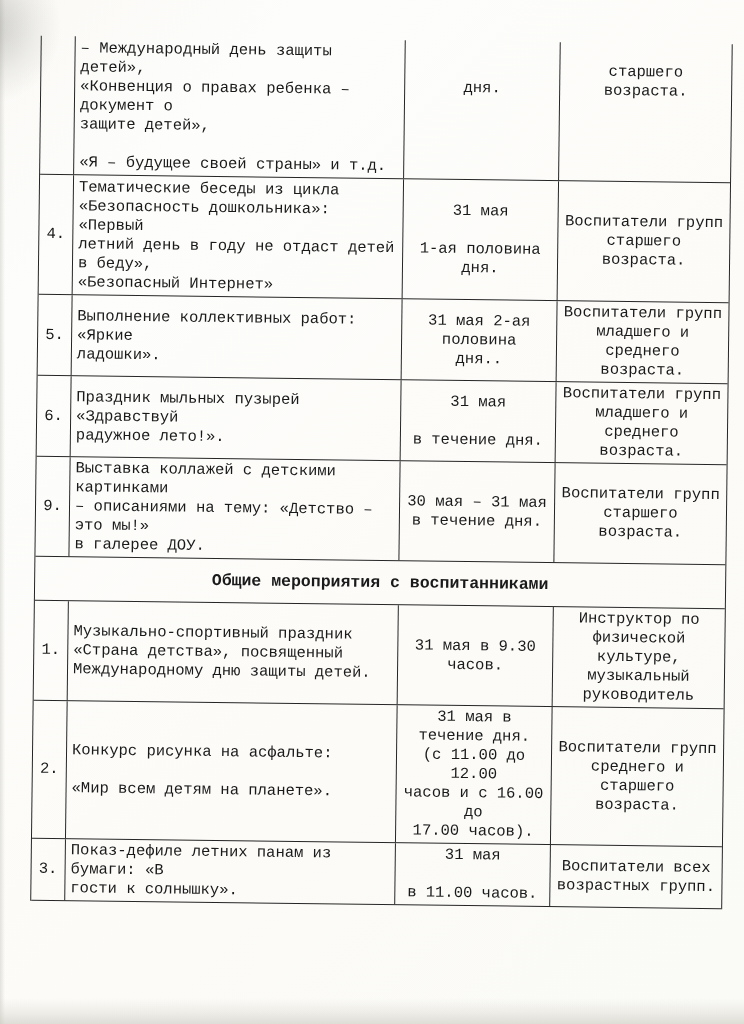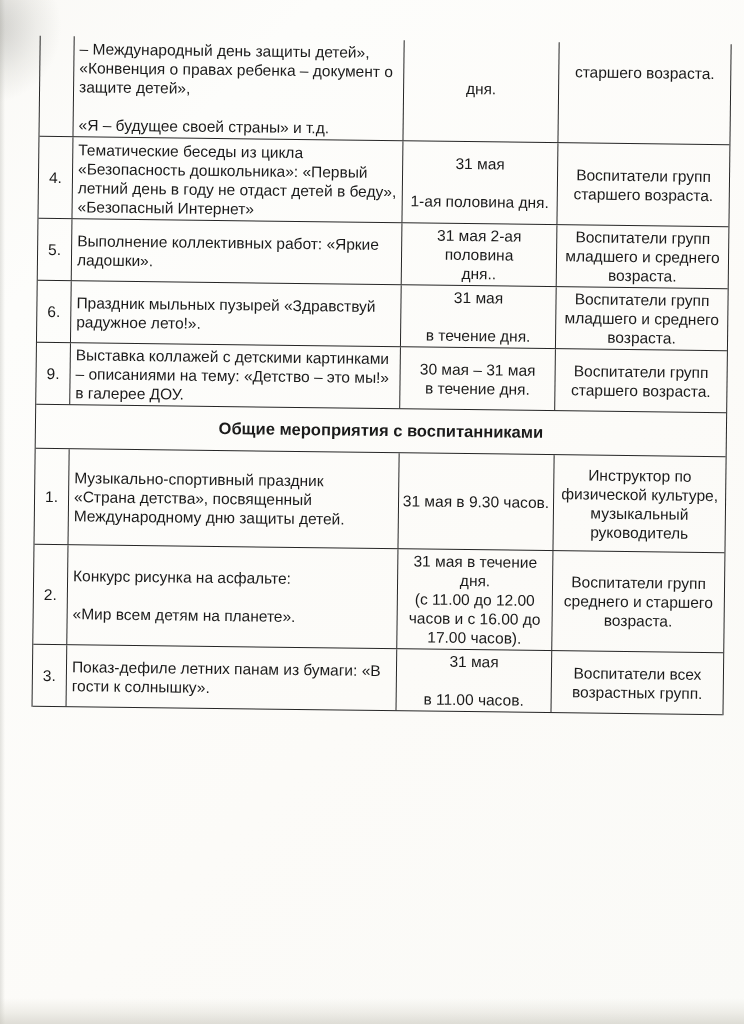--- a/index.html
+++ b/index.html
@@ -1,21 +1,21 @@
 <!DOCTYPE html>
 <html><head>
 <meta charset="utf-8">
 <style>
   html,body { margin:0; padding:0; background:#ffffff; }
   .page {
     position:relative;
     width:744px; height:1024px;
     background: linear-gradient(135deg, #faf9f6 0%, #fdfdfb 18%, #fcfbf8 60%, #fafaf7 100%);
     overflow:hidden;
-    font-family:Liberation Sans, sans-serif;
+    font-family:Liberation Mono, monospace;
     color:#1a1a1a;
   }
   
   .corner-shadow {
     position:absolute; left:-28px; top:-6px; width:90px; height:110px;
     background: radial-gradient(ellipse at 20% 30%, rgba(120,120,115,0.35) 0%, rgba(160,160,152,0.15) 45%, rgba(200,200,192,0) 70%);
     pointer-events:none;
   }
   .left-edge {
     position:absolute; left:0; top:0; width:5px; height:1024px;

